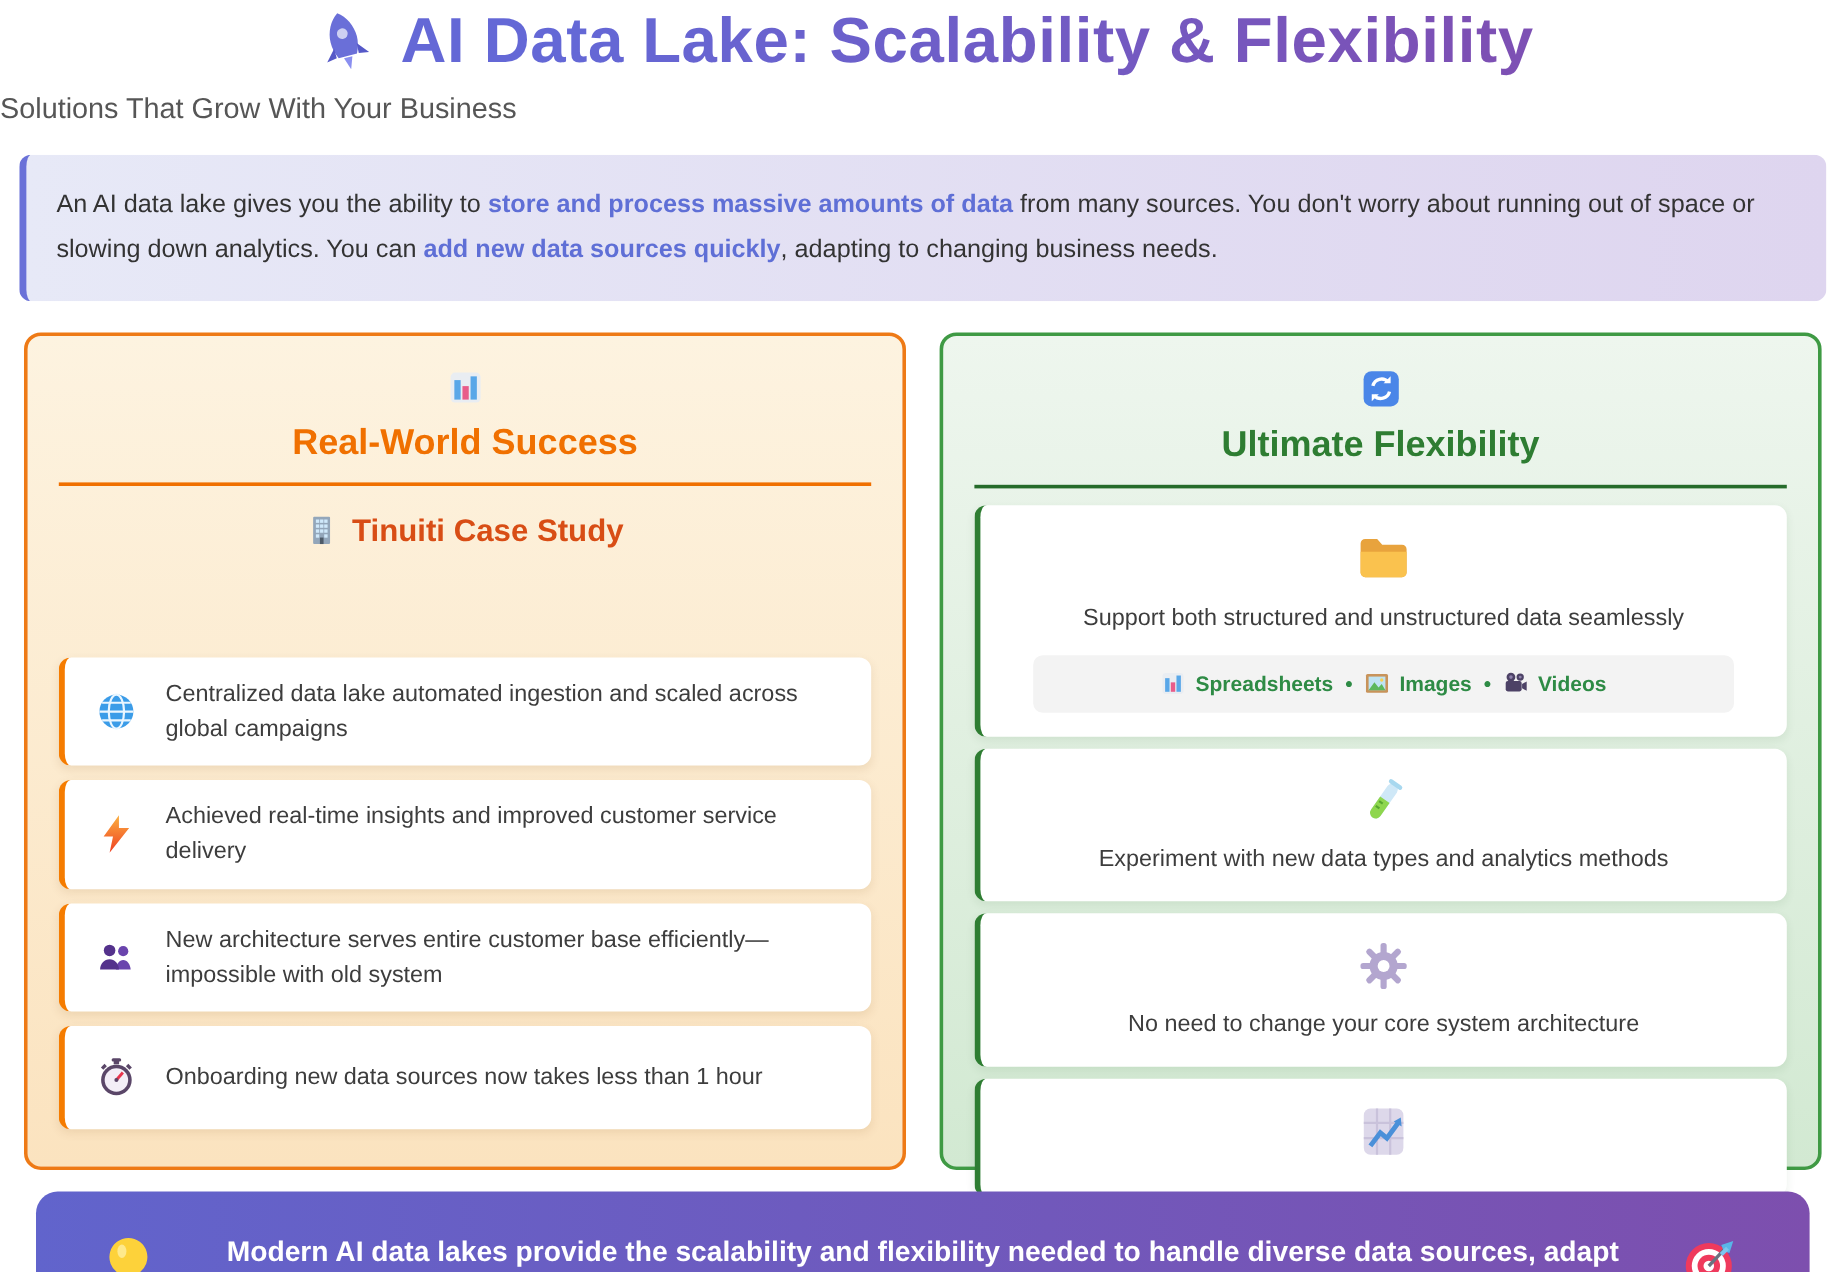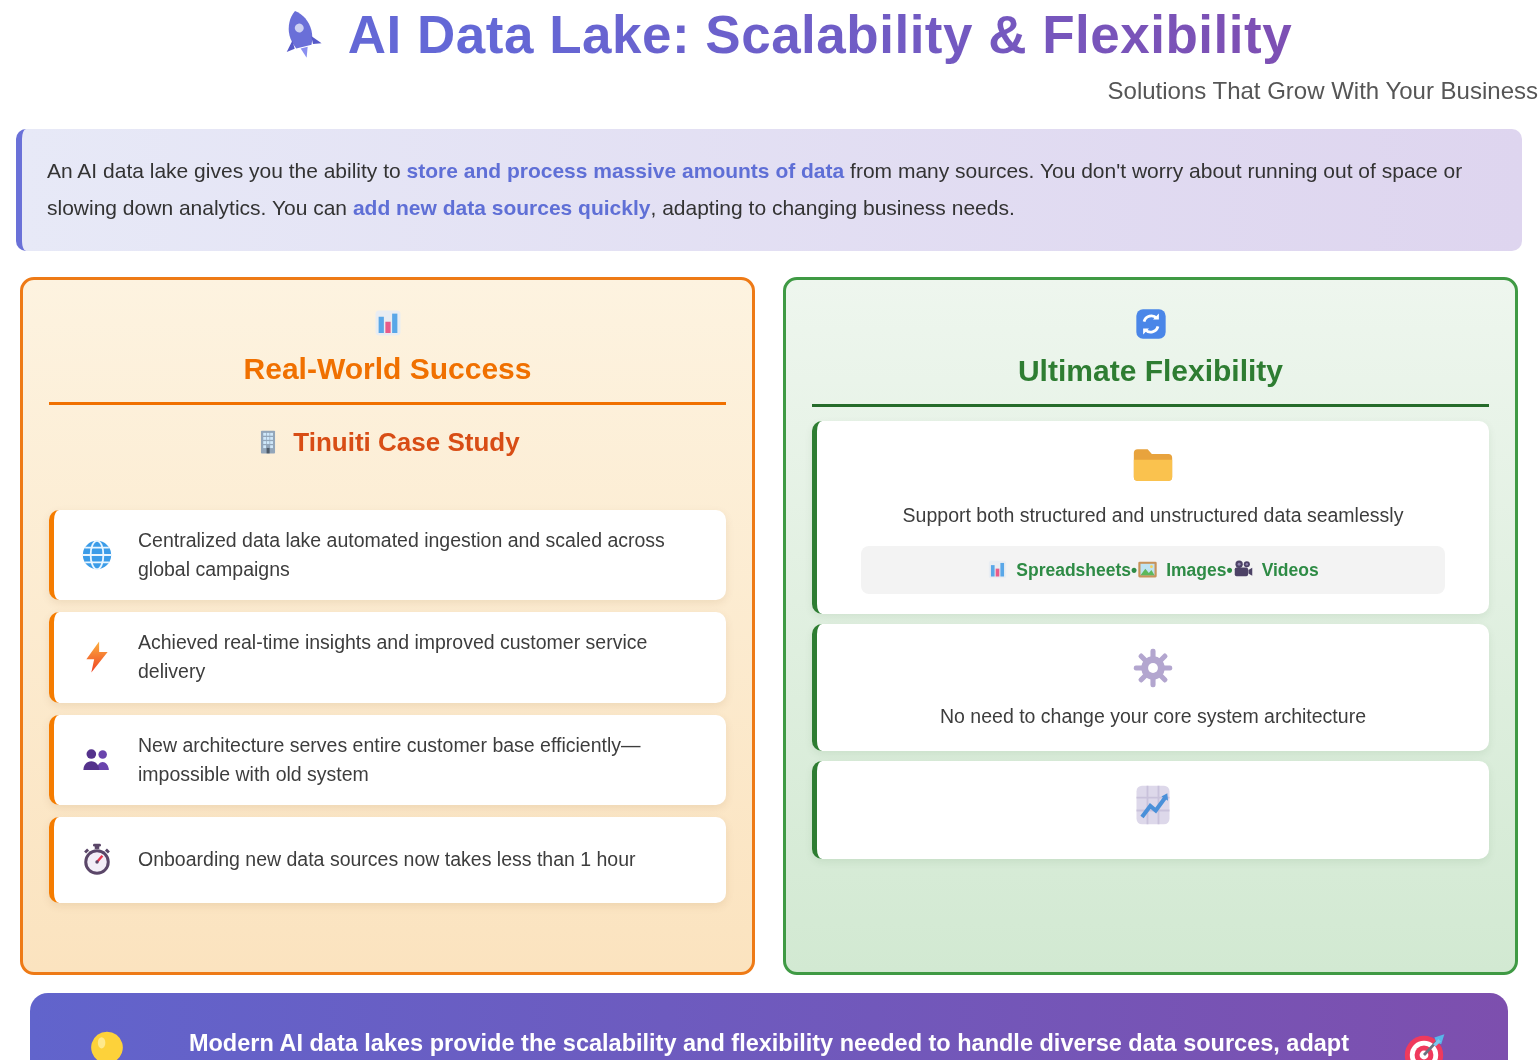--- a/index.html
+++ b/index.html
@@ -1,20 +1,20 @@
 <!DOCTYPE html>
 <html><head>
 <meta charset="utf-8">
 <style>
   * { margin:0; padding:0; box-sizing:border-box; }
   html,body { width:1538px; height:1060px; overflow:hidden; background:#fff;
               font-family:"Liberation Sans", sans-serif; }
 
   
-  .header { text-align:right; padding-top:4px;padding-left:28px; }
+  .header { text-align:left; padding-top:4px; }
   .title-row { display:flex; justify-content:center; align-items:center; gap:20px; }
   .title-row h1 {
     font-size:53px; font-weight:bold; letter-spacing:0.5px;
     background:linear-gradient(90deg,#6468d6 15%,#7d50b4 95%);
     -webkit-background-clip:text; background-clip:text; color:transparent;
   }
   .subtitle { font-size:24px; color:#565656; margin-top:12px; }
 
   
   .intro {
@@ -34,35 +34,35 @@
     background:linear-gradient(180deg,#eef6ee 0%,#d2e9d2 100%); }
 
   .card h2 { display:flex; justify-content:center; align-items:center; gap:14px;
              font-size:30px; margin-top:6px; padding-bottom:16px;flex-direction:column; }
   .card-orange h2 { color:#f07000; border-bottom:3px solid #f07000; }
   .card-green  h2 { color:#2e7d32; border-bottom:3px solid #256b2a; }
 
   .case-title { display:flex; justify-content:center; align-items:center; gap:12px;
                 margin-top:22px; font-size:26px; font-weight:bold; color:#d84d15; }
 
-  .h-items { margin-top:52px; }
+  .h-items { margin-top:90px; }
   .item-h { display:flex; align-items:center; gap:24px; min-height:86px;
             background:#fff; border-left:5px solid #f57c00; border-radius:10px;
             padding:16px 26px; margin-bottom:12px;
             box-shadow:0 3px 8px rgba(120,70,0,.10);
             font-size:19.5px; color:#3d3d3d; line-height:1.5; }
   .item-h svg { flex:none; }
 
   .v-items { margin-top:14px; }
   .item-v { background:#fff; border-left:5px solid #2e7d32; border-radius:10px;
             padding:18px 24px 20px; margin-bottom:10px; text-align:center;
             box-shadow:0 3px 8px rgba(0,80,0,.08);
             font-size:19.5px; color:#3d3d3d; line-height:1.5; }
   .item-v .big-icon { display:block; margin:4px auto 12px; }
-  .tags { display:flex; justify-content:center; 
+  .tags { display:flex; justify-content:center; gap:10px;
           background:#f3f3f3; border-radius:8px; margin:16px 20px 0;
           padding:11px 10px; font-size:17.5px; font-weight:bold; color:#2e8b45; }
   .tag { display:flex; align-items:center; gap:8px; }
   .tag-sep { color:#2e8b45; }
 
   
   .banner { position:relative; margin:18px 30px 0; padding:32px 150px 40px;
             border-radius:18px; color:#fff; font-weight:bold; font-size:23.5px;
             text-align:center; line-height:1.55;
             background:linear-gradient(90deg,#6164cc,#7d4fae); }
@@ -226,20 +226,33 @@
                 <path d="M17.6 12.6 22 10.1v9l-4.4-2.5z"></path>
               </g>
               <circle cx="7" cy="6" r="1.7" fill="#8f82ad"></circle>
               <circle cx="15.8" cy="6" r="1.4" fill="#8f82ad"></circle>
             </svg>
             <span>Videos</span>
           </span>
         </div>
       </div>
 
+      <div class="item-v">
+        <svg class="big-icon" width="44" height="44" viewBox="0 0 24 24">
+          <g transform="rotate(35 12 12)">
+            <rect x="9.4" y="2.6" width="5.2" height="18.2" rx="2.6" fill="#cfe8f7"></rect>
+            <path d="M9.4 11h5.2v7.2a2.6 2.6 0 0 1-5.2 0z" fill="#8ed64e"></path>
+            <rect x="8.5" y="1.5" width="7" height="2" rx="1" fill="#a8d8ef"></rect>
+            <g stroke="#57a82e" stroke-width="1">
+                <path d="M10.2 13h2M10.2 15.6h2"></path>
+              </g>
+          </g>
+        </svg>
+        <div>Experiment with new data types and analytics methods</div>
+      </div>
 
       <div class="item-v">
         <svg class="big-icon" width="44" height="44" viewBox="0 0 24 24">
           <g fill="#b3a6cf">
             <rect x="10.6" y="1.5" width="2.8" height="21" rx="1.2"></rect>
             <rect x="10.6" y="1.5" width="2.8" height="21" rx="1.2" transform="rotate(45 12 12)"></rect>
             <rect x="10.6" y="1.5" width="2.8" height="21" rx="1.2" transform="rotate(90 12 12)"></rect>
             <rect x="10.6" y="1.5" width="2.8" height="21" rx="1.2" transform="rotate(135 12 12)"></rect>
             <circle cx="12" cy="12" r="6.4"></circle>
           </g>

